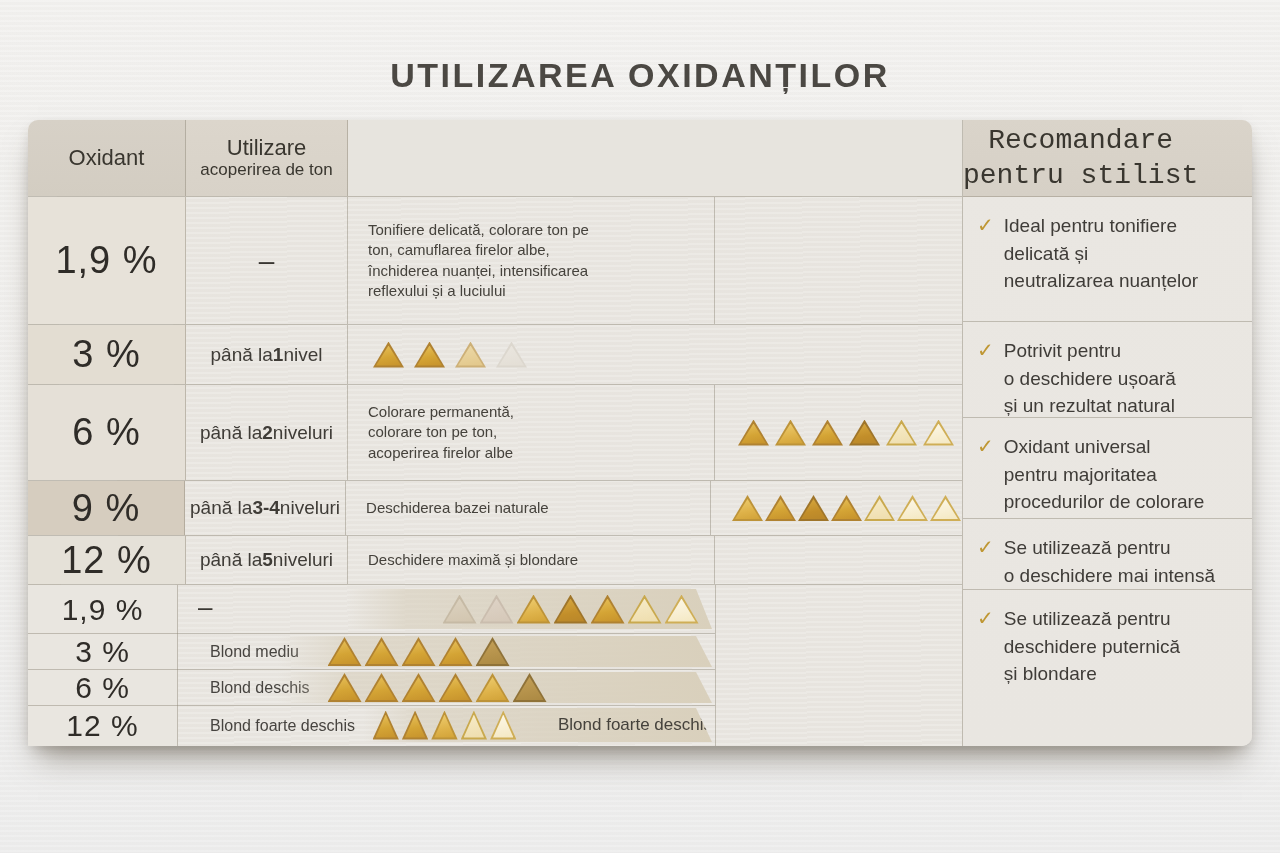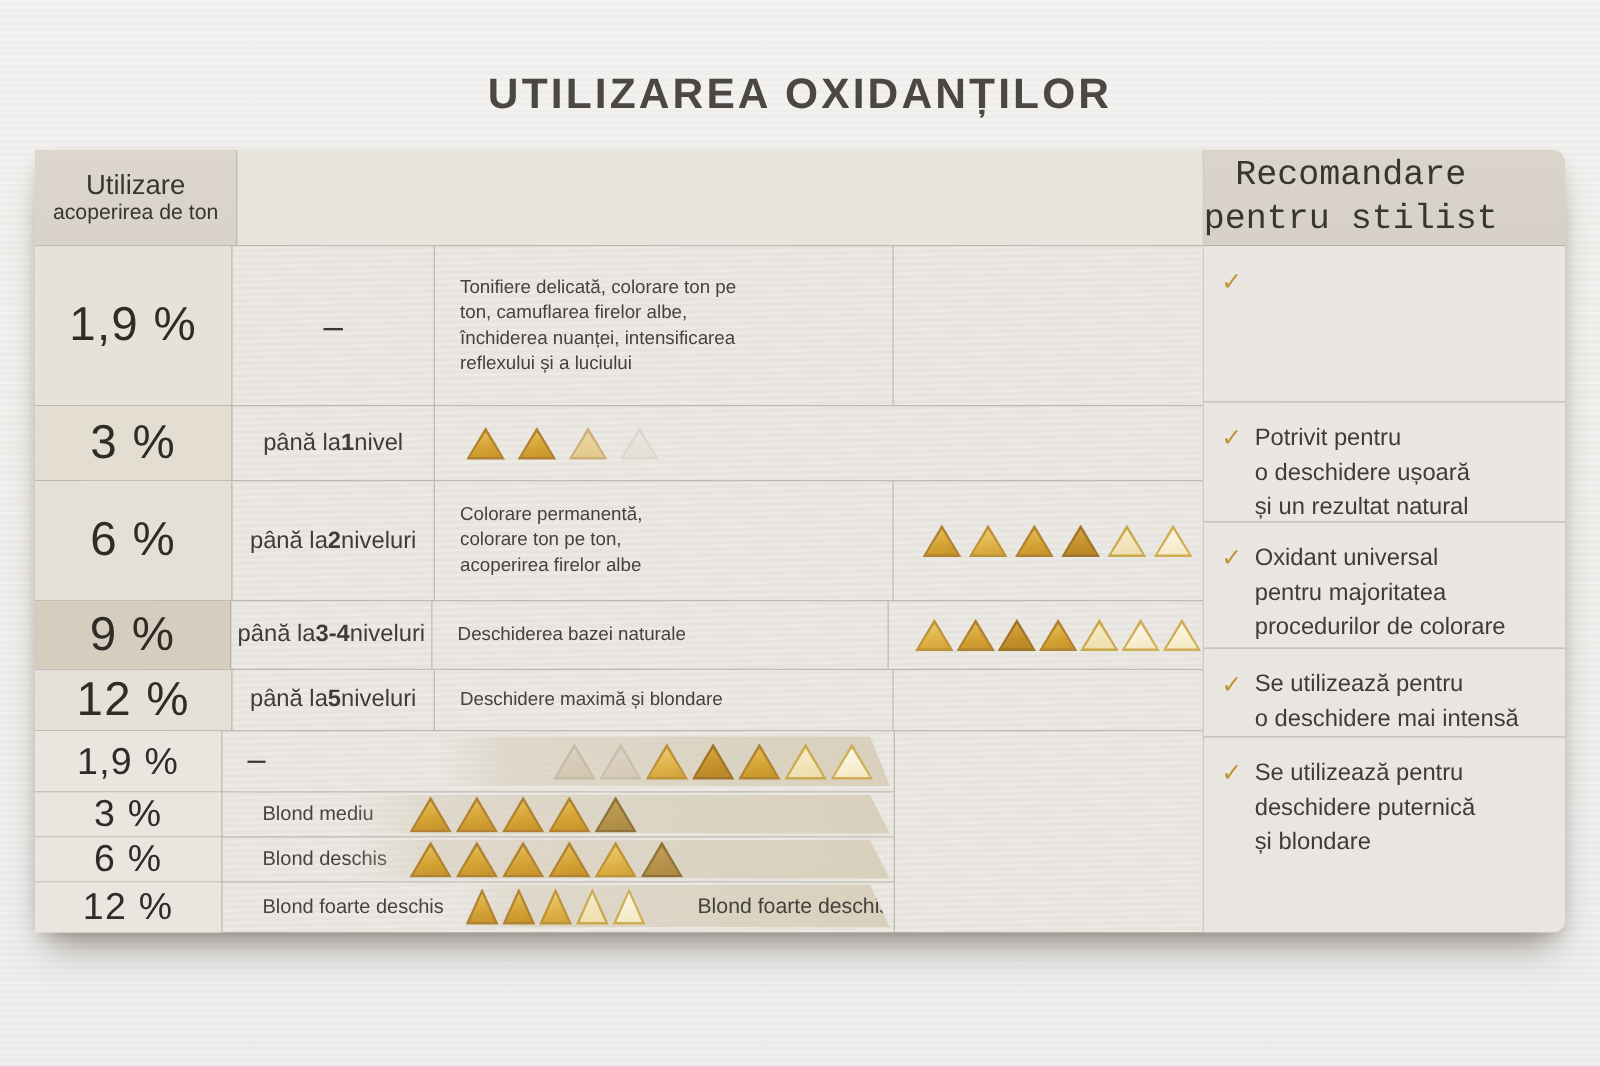--- a/index.html
+++ b/index.html
@@ -129,20 +129,23 @@
 </style>
 </head>
 <body>
 
 <div class="stage">
   <h1>UTILIZAREA OXIDANȚILOR</h1>
 
   <div class="card">
     <div class="left-col">
       <div class="hrow">
+        <div class="hc c1h">
+          <span>Oxidant</span>
+        </div>
         <div class="hc c2h">
           <span class="h-main">Utilizare</span>
           <span class="h-sub">acoperirea de ton</span>
         </div>
         <div class="hc c4h"></div>
       </div>
       <div id="main-rows">
           <div class="m-row">
             <div class="cell c1">
               <span class="pct">1,9 %</span>
@@ -383,20 +386,23 @@
     </div>
 
     <div class="right-col">
       <div class="c5h">
         <span>Recomandare
 pentru stilist</span>
       </div>
       <div id="rec-blocks">
           <div class="rec">
             <span class="check">✓</span>
+            <p>Ideal pentru tonifiere
+delicată și
+neutralizarea nuanțelor</p>
           </div>
           <div class="rec">
             <span class="check">✓</span>
             <p>Potrivit pentru
 o deschidere ușoară
 și un rezultat natural</p>
           </div>
           <div class="rec">
             <span class="check">✓</span>
             <p>Oxidant universal

